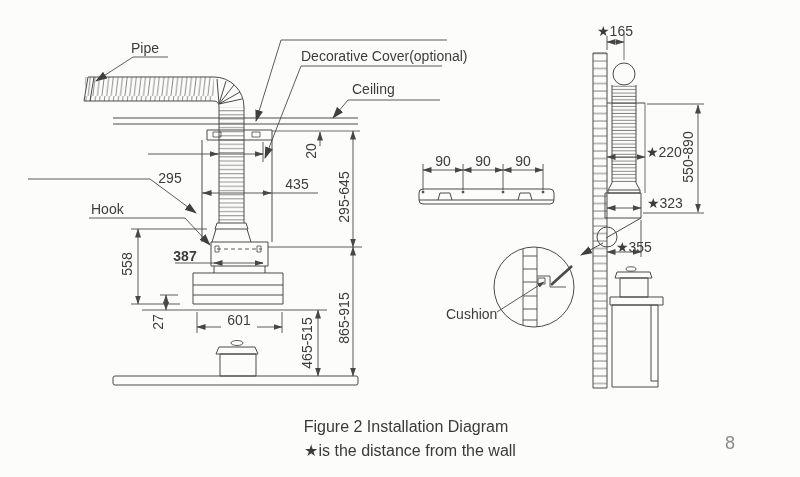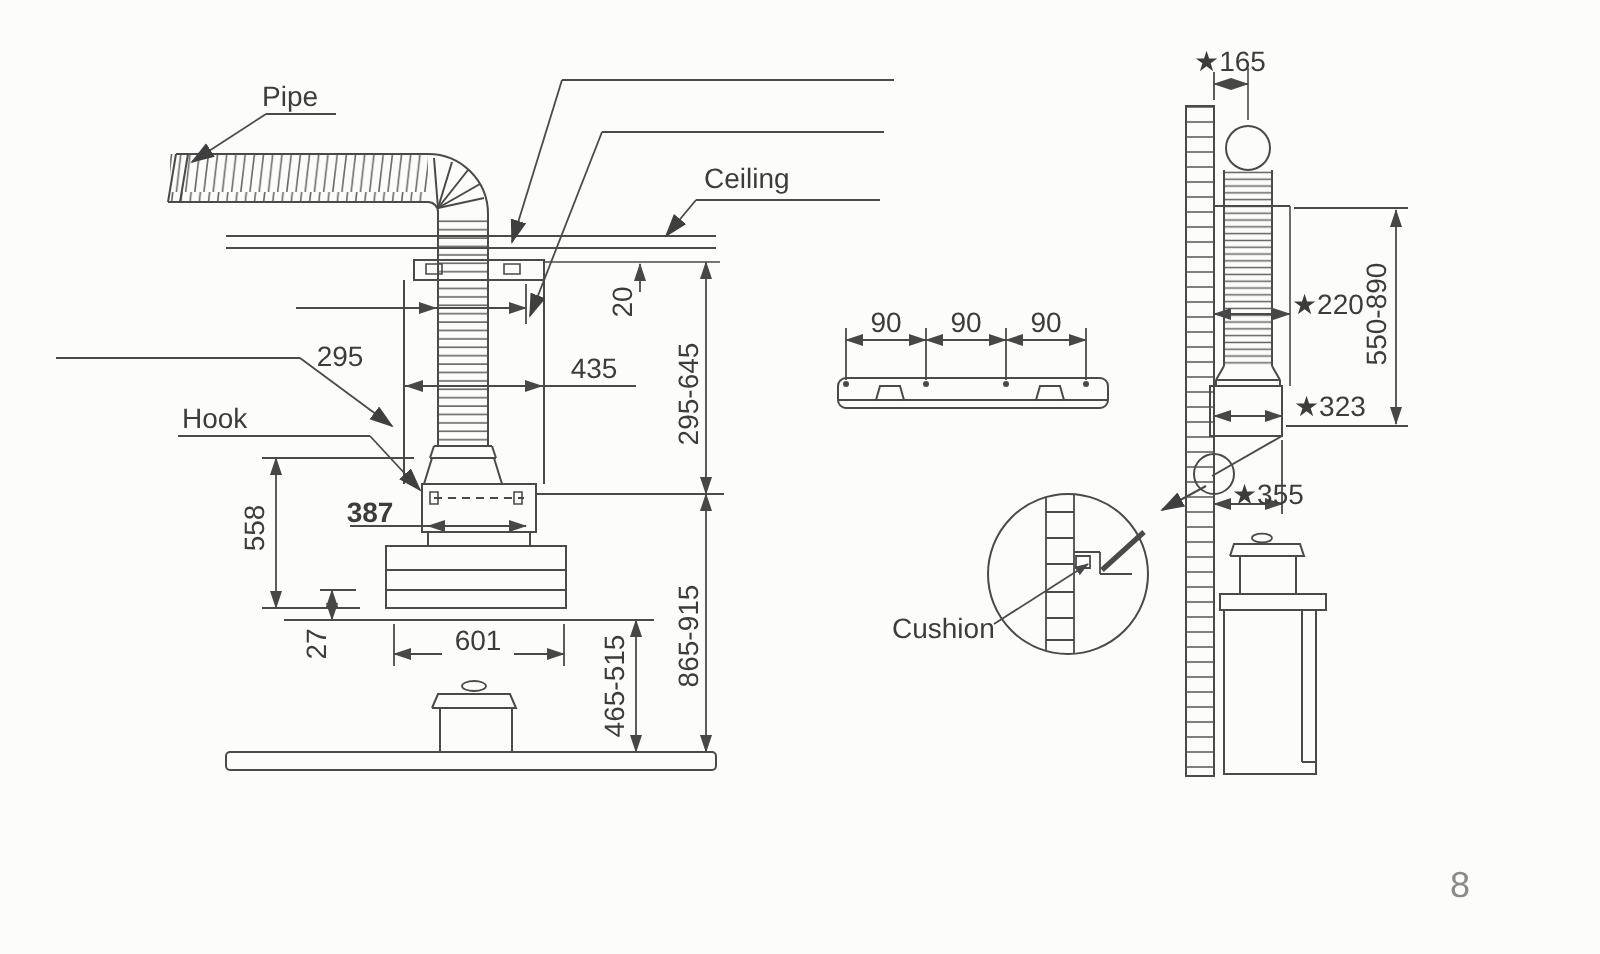--- a/index.html
+++ b/index.html
@@ -240,20 +240,21 @@
         <line x1="607" y1="252" x2="641" y2="252" marker-start="url(#ma)" marker-end="url(#ma)"></line>
 
         <line x1="647" y1="104" x2="704" y2="104"></line>
         <line x1="643" y1="213" x2="704" y2="213"></line>
         <line x1="698" y1="105" x2="698" y2="212" marker-start="url(#ma)" marker-end="url(#ma)"></line>
       </g>
     </g>
   </svg>
 
   <div class="txt lbl" style="left:131px;top:40px;text-align:center;">Pipe</div>
+  <div class="txt lbl" style="left:301px;top:48px;">Decorative Cover(optional)</div>
   <div class="txt lbl" style="left:352px;top:81px;">Ceiling</div>
   <div class="txt lbl" style="left:91px;top:201px;">Hook</div>
   <div class="txt lbl" style="left:446px;top:306px;">Cushion</div>
 
   <div class="txt c" style="left:170px;top:146px;margin-top:32px;">295</div>
   <div class="txt v" style="left:311px;top:151px;">20</div>
   <div class="txt c" style="left:297px;top:184px;">435</div>
   <div class="txt v" style="left:344px;top:197px;">295-645</div>
   <div class="txt c" style="left:185px;top:256px;font-weight:bold;">387</div>
   <div class="txt v" style="left:127px;top:264px;">558</div>
@@ -265,14 +266,16 @@
   <div class="txt c" style="left:443px;top:161px;">90</div>
   <div class="txt c" style="left:483px;top:161px;">90</div>
   <div class="txt c" style="left:523px;top:161px;">90</div>
 
   <div class="txt c" style="left:615px;top:31px;">★165</div>
   <div class="txt" style="left:646px;top:144px;">★220</div>
   <div class="txt v" style="left:688px;top:157px;">550-890</div>
   <div class="txt" style="left:647px;top:195px;">★323</div>
   <div class="txt" style="left:616px;top:239px;">★355</div>
 
+  <div class="txt cap c" style="left:406px;top:427px;">Figure 2 Installation Diagram</div>
+  <div class="txt cap c" style="left:410px;top:450px;">★is the distance from the wall</div>
   <div class="txt pg c" style="left:730px;top:443px;">8</div>
 </div>
 
 </body></html>

